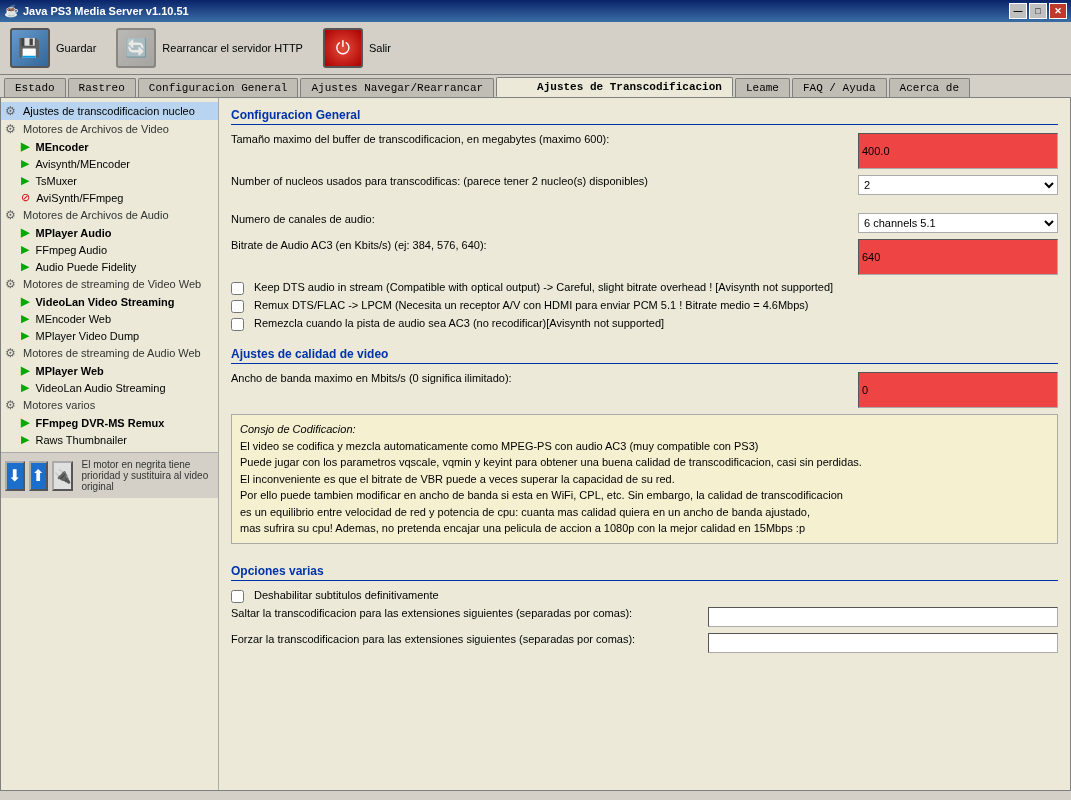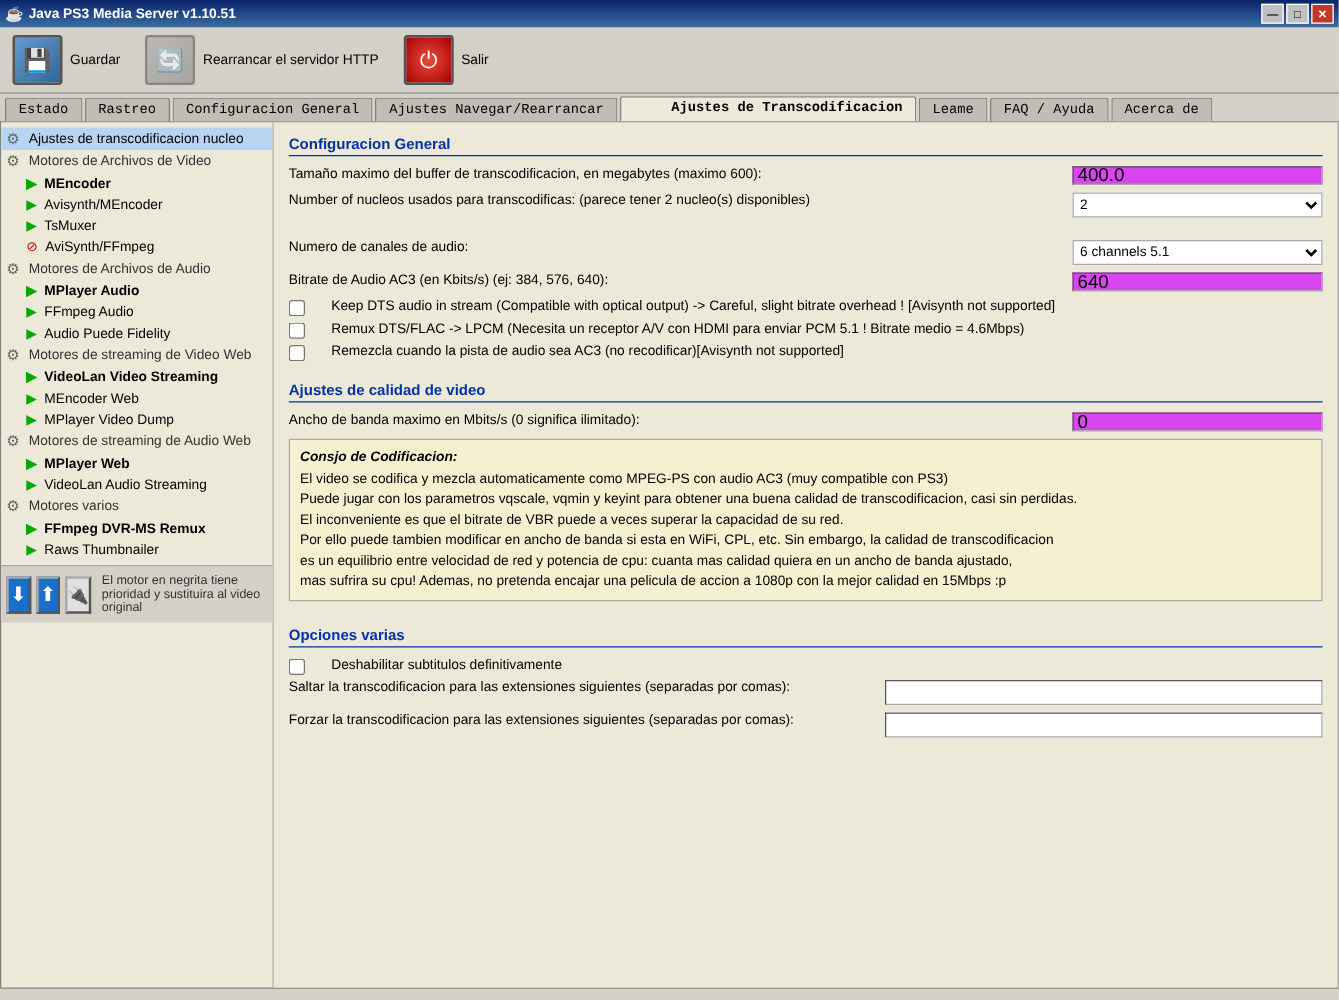--- a/index.html
+++ b/index.html
@@ -175,24 +175,24 @@
       align-items: flex-start;
       margin-bottom: 6px;
       gap: 2px;
     }
     .form-label {
       flex: 1;
       font-size: 11px;
     }
     .form-input {
       width: 200px;
-      height: 15px;
+      height: 36px;
       border: 1px inset #aaa;
-      background: #d946ef;
-      font-size: 15px;
+      background: #ef4444;
+      font-size: 11px;
       padding: 1px 3px;
     }
     .form-select {
       width: 200px;
       height: 20px;
       border: 1px solid #aaa;
       background: white;
       font-size: 11px;
       padding: 1px;
     }
@@ -200,36 +200,36 @@
       width: 100%;
       height: 22px;
       border: 1px solid #aaa;
       background: white;
       font-size: 11px;
     }
     .checkbox-row {
       display: flex;
       align-items: flex-start;
       margin-bottom: 4px;
-      gap: 21px;
+      gap: 10px;
       font-size: 11px;
     }
     .checkbox-row input[type=checkbox] { margin-top: 1px; }
 
     .section-block {
       border: 1px solid #aaa;
       background: #f5f0d0;
       padding: 6px 8px;
       margin-bottom: 8px;
       font-size: 11px;
       line-height: 1.5;
     }
     .section-block .consejo-title {
       font-style: italic;
-      font-weight: bold;
+      font-weight: normal;
     }
 
     .bottom-buttons {
       display: flex;
       align-items: center;
       gap: 4px;
       padding: 6px 4px;
       background: #d4d0c8;
       border-top: 1px solid #aaa;
     }

